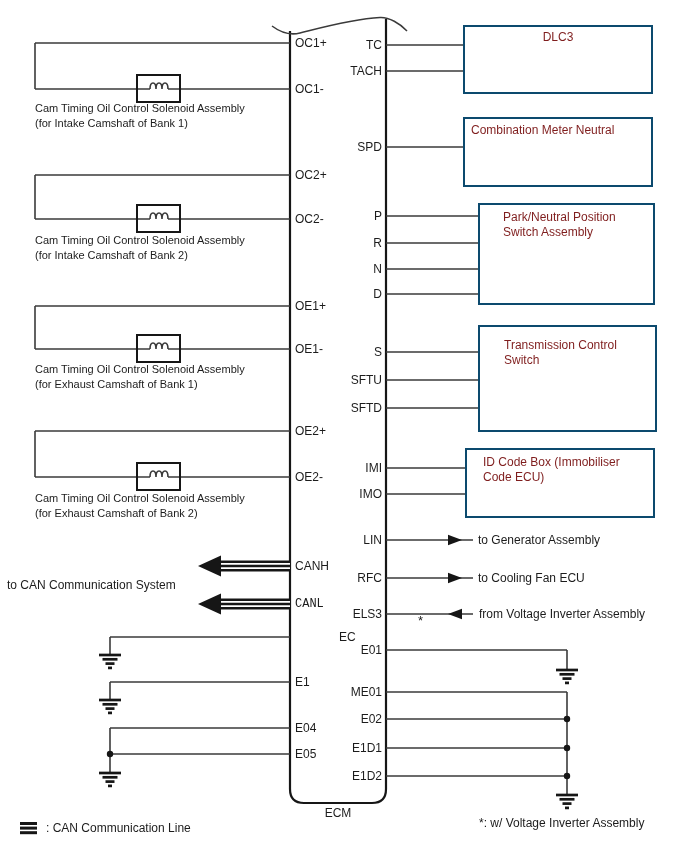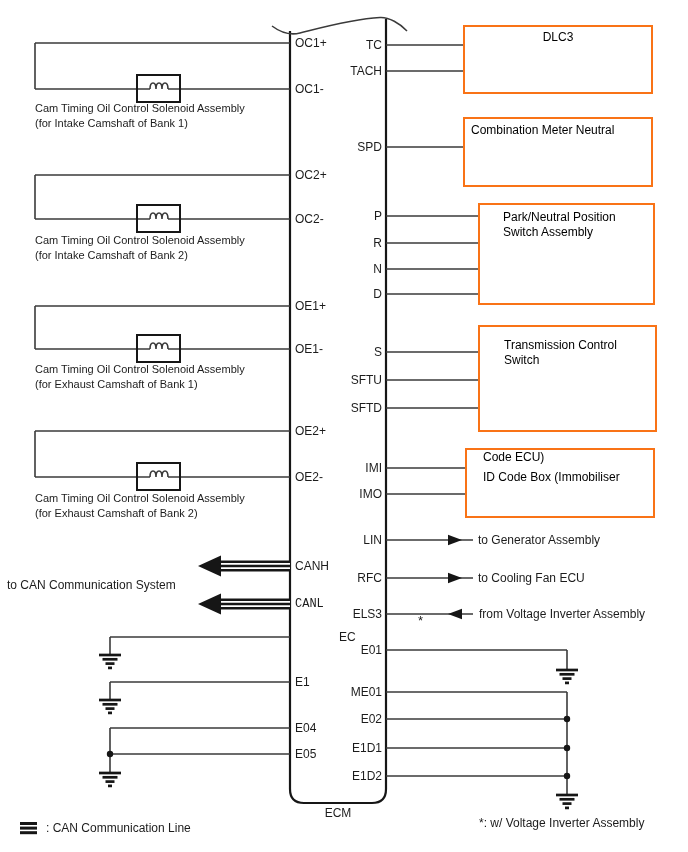--- a/index.html
+++ b/index.html
@@ -4,22 +4,22 @@
 <style>
   html,body{margin:0;padding:0;background:#ffffff;}
   .stage{
     position:relative;width:688px;height:852px;background:#ffffff;overflow:hidden;
     font-family:"Liberation Sans","DejaVu Sans",sans-serif;color:#1c1c1c;
   }
   .pin{position:absolute;font-size:12px;line-height:14px;white-space:nowrap;color:#1c1c1c;}
   .pin.r{text-align:right;}
   .lbl{position:absolute;font-size:11px;line-height:14.5px;white-space:nowrap;color:#1c1c1c;}
   .ann{position:absolute;font-size:12px;line-height:14px;white-space:nowrap;color:#1c1c1c;}
-  .box{position:absolute;border:2px solid #f97316;box-sizing:border-box;background:#ffffff;
-       font-size:12px;line-height:14.5px;color:#000000;}
+  .box{position:absolute;border:2px solid #0c4a6e;box-sizing:border-box;background:#ffffff;
+       font-size:12px;line-height:14.5px;color:#7f1d1d;}
   .box .t{white-space:nowrap;}
   .center{text-align:center;}
   #wire-layer{position:absolute;left:0;top:0;}
   .star{position:absolute;font-size:13px;color:#1c1c1c;}
 </style>
 </head>
 <body>
 
 <div class="stage">
 
@@ -131,22 +131,22 @@
     <div class="t" style="padding:5px 0 0 23px;">Park/Neutral Position</div>
     <div class="t" style="padding-left:23px;">Switch Assembly</div>
   </div>
 
   <div class="box" style="left:478px;top:325px;width:179px;height:107px;">
     <div class="t" style="padding:11px 0 0 24px;">Transmission Control</div>
     <div class="t" style="padding-left:24px;">Switch</div>
   </div>
 
   <div class="box" style="left:465px;top:448px;width:190px;height:70px;">
+    <div class="t" style="padding:5px 0 0 16px;">ID Code Box (Immobiliser</div>
     <div class="t" style="padding-left:16px;">Code ECU)</div>
-    <div class="t" style="padding:5px 0 0 16px;">ID Code Box (Immobiliser</div>
   </div>
 
   <div class="ann" style="left:478px;top:533px;">to Generator Assembly</div>
   <div class="ann" style="left:478px;top:571px;">to Cooling Fan ECU</div>
   <div class="ann" style="left:479px;top:607px;">from Voltage Inverter Assembly</div>
   <div class="star" style="left:418px;top:613px;">*</div>
 
   <div class="ann" style="left:7px;top:578px;">to CAN Communication System</div>
 
   <div class="ann center" style="left:290px;top:806px;width:96px;">ECM</div>

